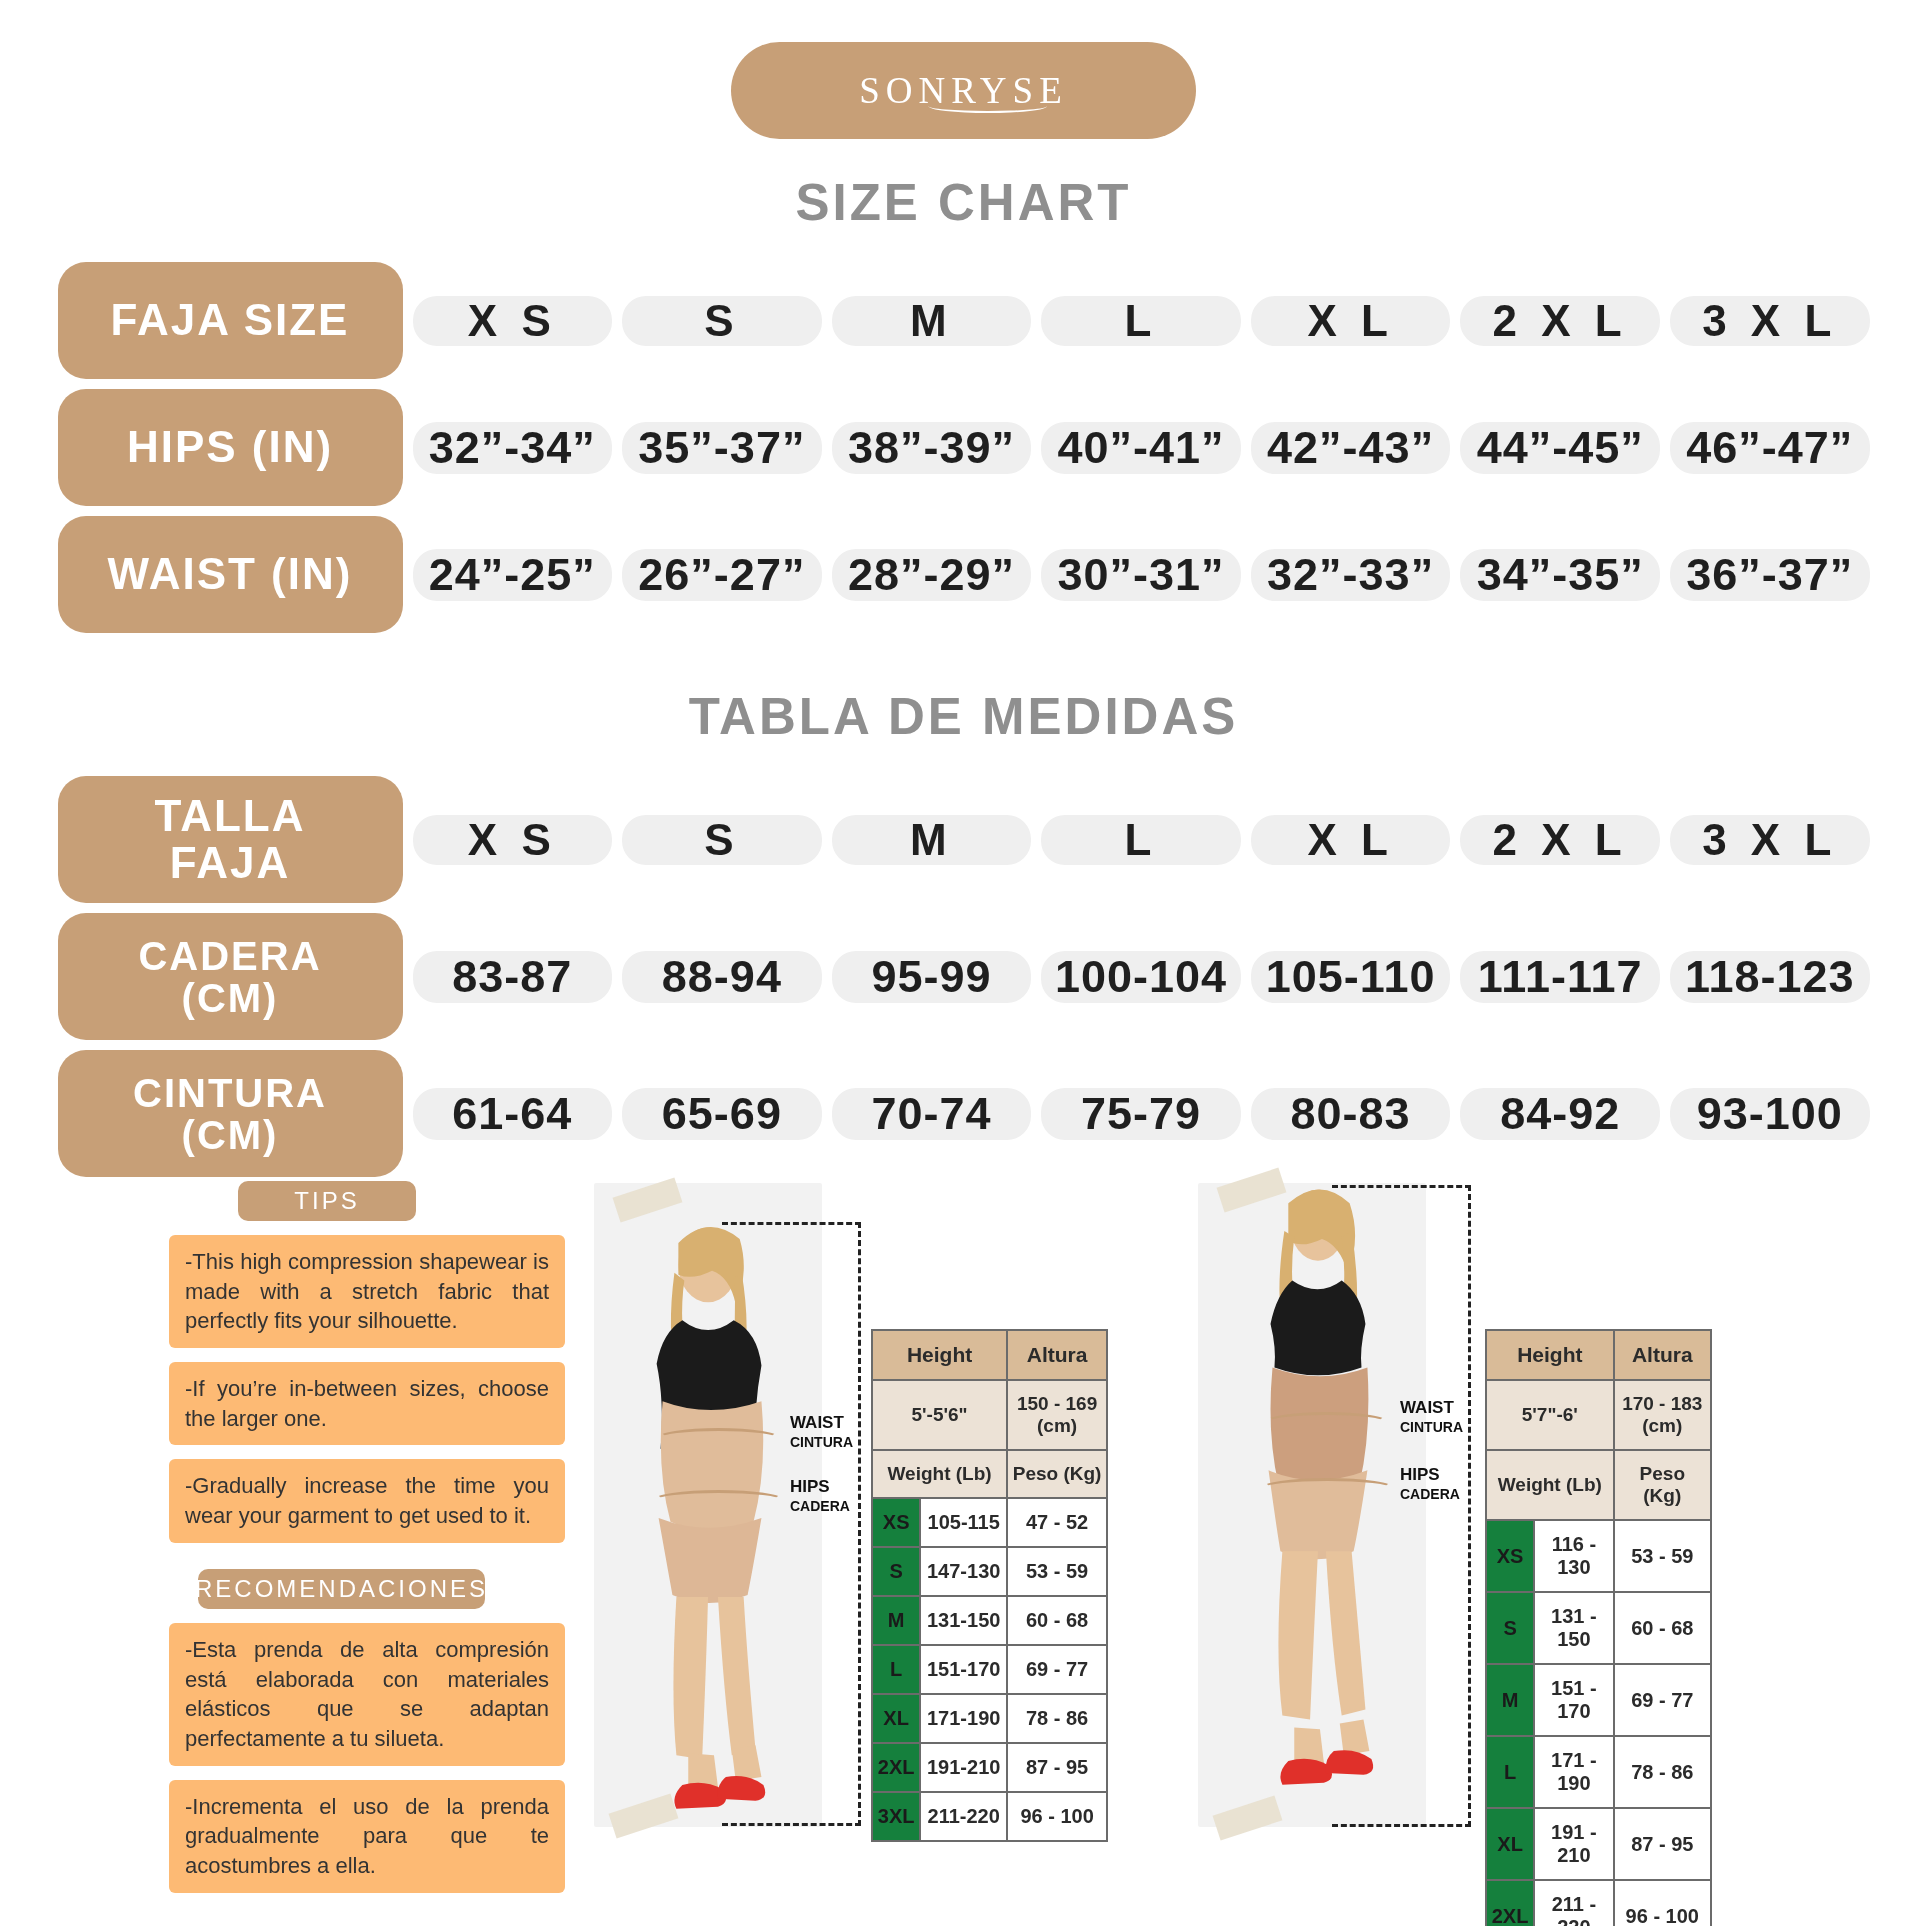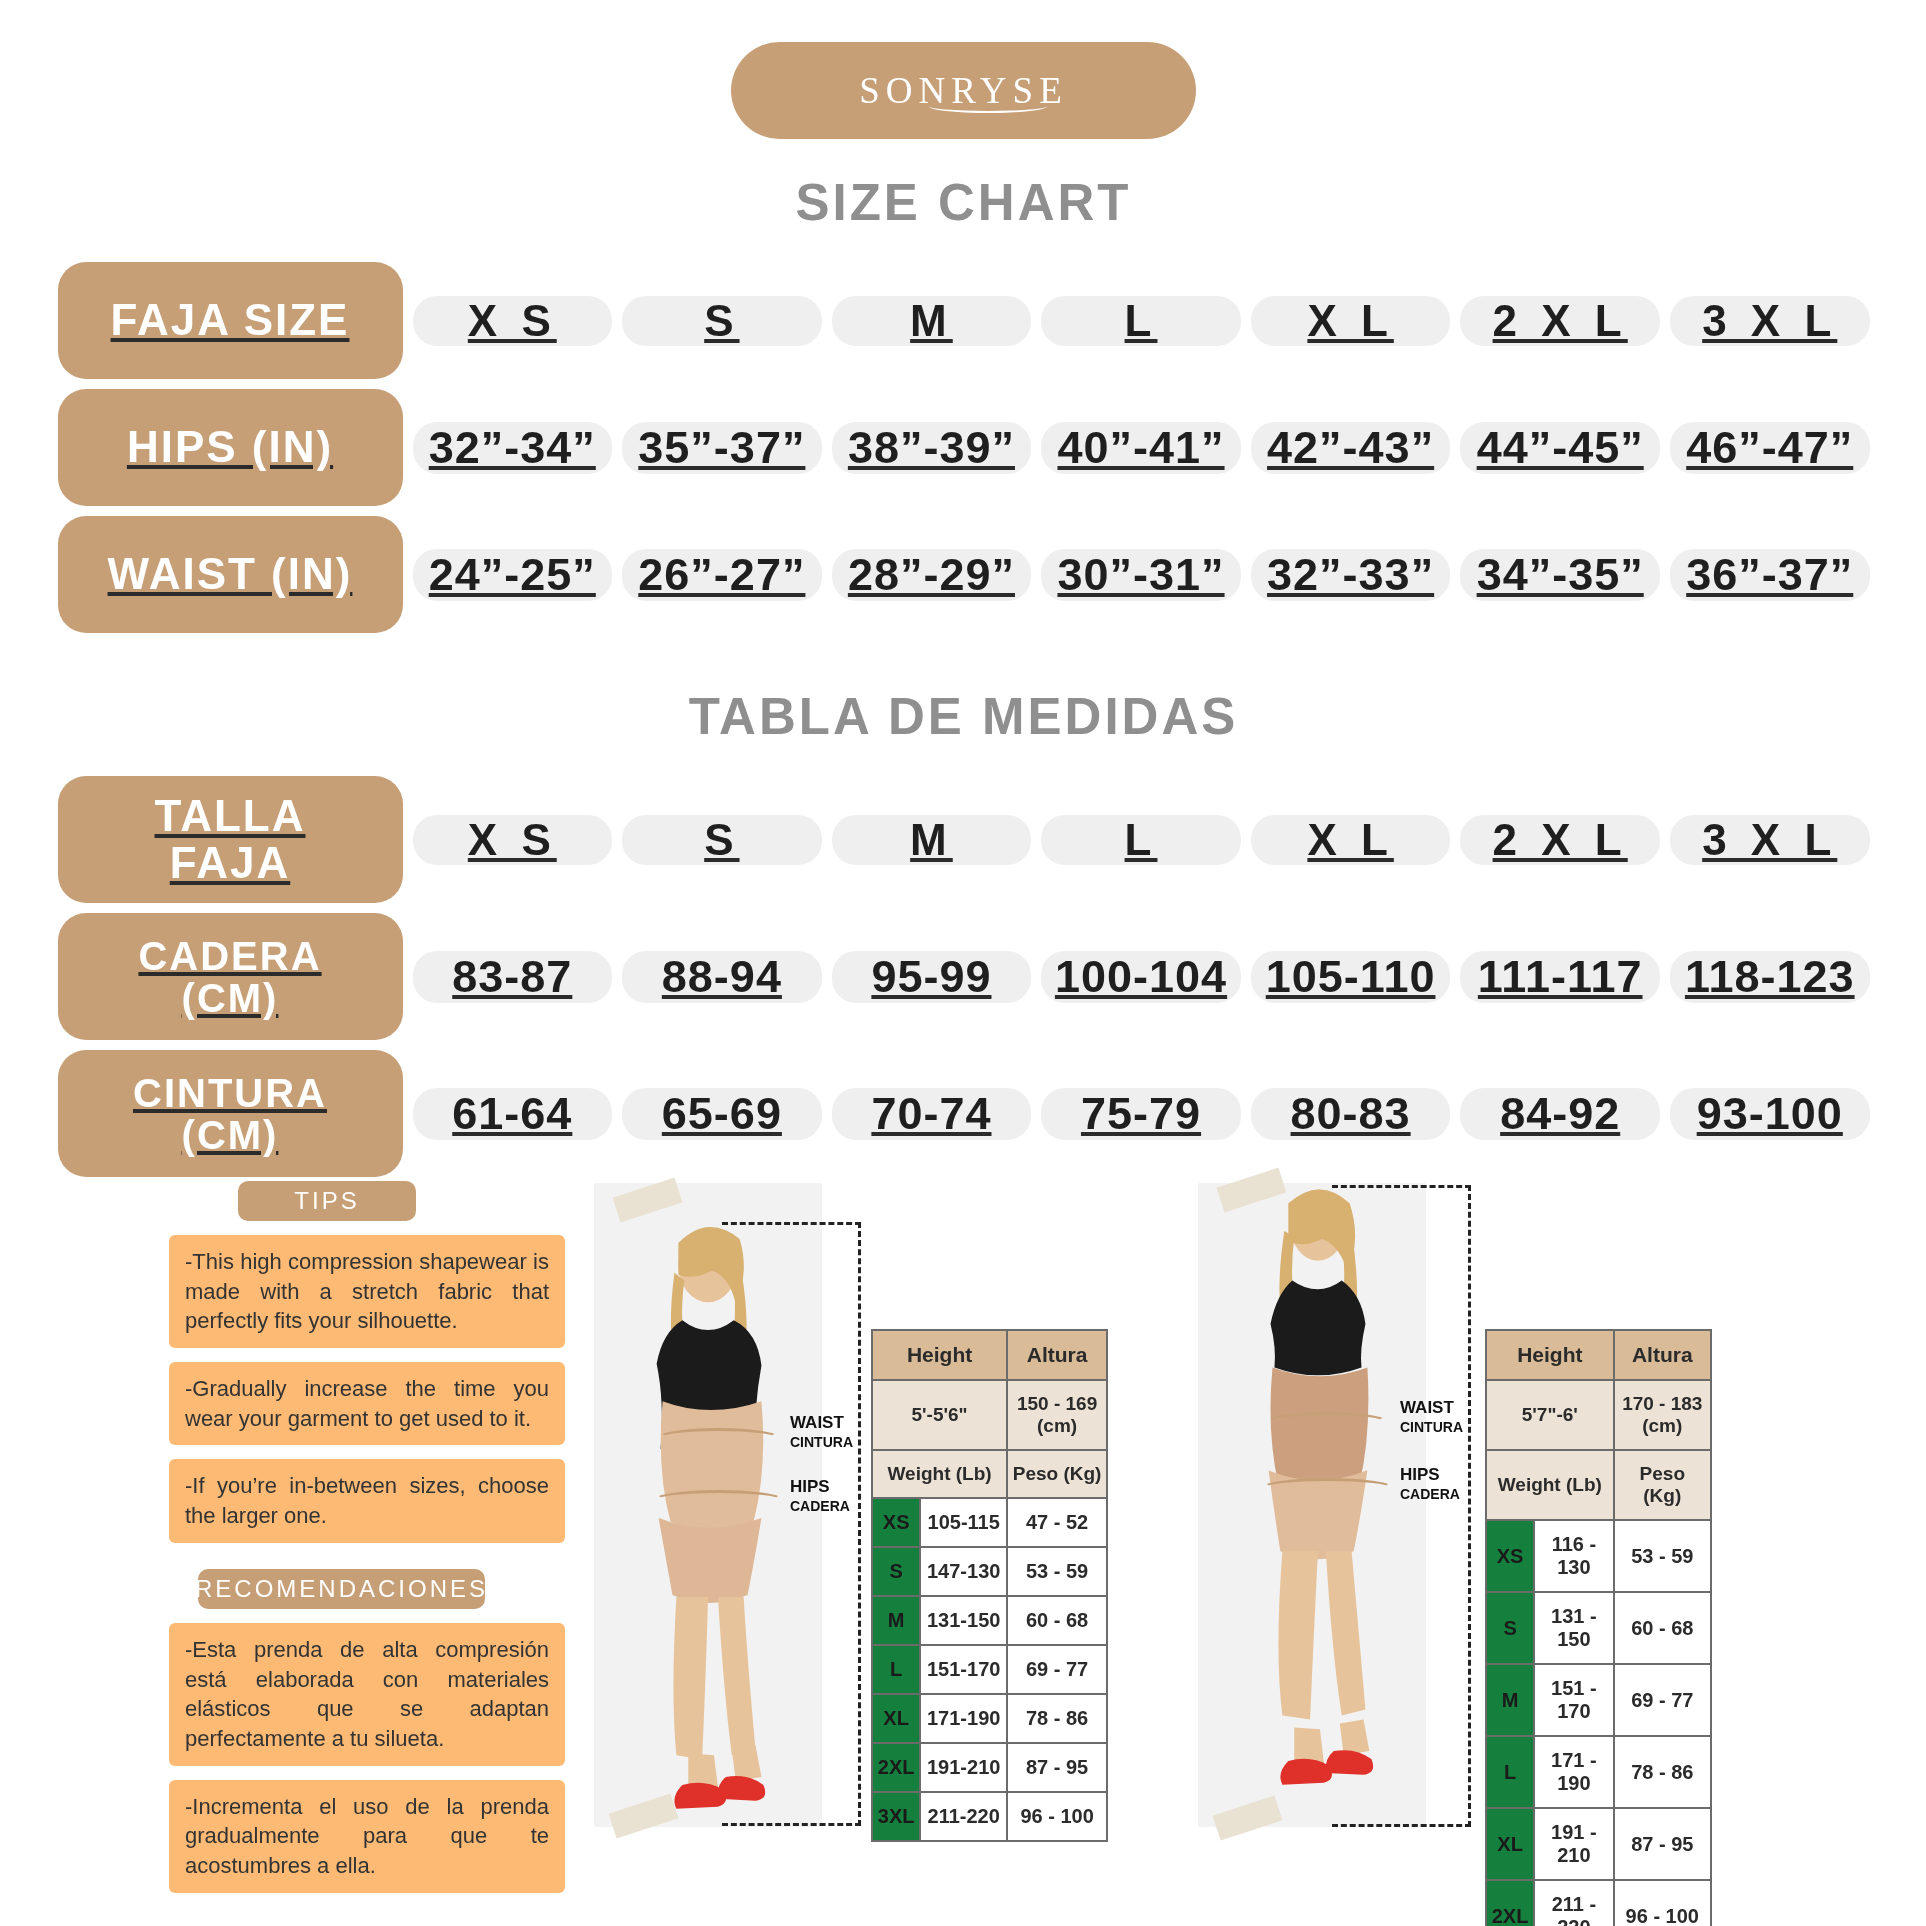--- a/index.html
+++ b/index.html
@@ -50,21 +50,21 @@
   .section-title-2 { margin-top: 54px; }
 
   
   .chart {
     margin: 30px auto 0 auto;
     width: 1812px;
     display: flex;
     flex-direction: column;
     gap: 10px;
   }
-  .row { display: flex; gap: 10px; height: 117px; text-decoration: underline; }
+  .row { display: flex; gap: 10px; height: 117px; }
   .row.tall { height: 127px; }
   .label-cell {
     width: 345px;
     background: #c79f77;
     border-radius: 28px;
     display: flex; align-items: center; justify-content: center;
     color: #ffffff;
     font-size: 44px;
     font-weight: bold;
     letter-spacing: 2px;
@@ -279,22 +279,22 @@
         <div class="cell num">93-100</div>
       </div>
     </div>
   </div>
 
   <div class="bottom">
 
     <div class="tips-col">
       <div class="tips-badge">TIPS</div>
       <div class="tip-box">-This high compression shapewear is made with a stretch fabric that perfectly fits your silhouette.</div>
+      <div class="tip-box">-If you’re in-between sizes, choose the larger one.</div>
       <div class="tip-box">-Gradually increase the time you wear your garment to get used to it.</div>
-      <div class="tip-box">-If you’re in-between sizes, choose the larger one.</div>
 
       <div class="tips-badge wide" style="margin-top:26px;">RECOMENDACIONES</div>
       <div class="tip-box">-Esta prenda de alta compresión está elaborada con materiales elásticos que se adaptan perfectamente a tu silueta.</div>
       <div class="tip-box">-Incrementa el uso de la prenda gradualmente para que te acostumbres a ella.</div>
 
     </div>
 
     <div class="model-block">
       <div class="model-bg"></div>
       <div class="tape" style="left:61px; top:24px; transform:rotate(-18deg);"></div>

